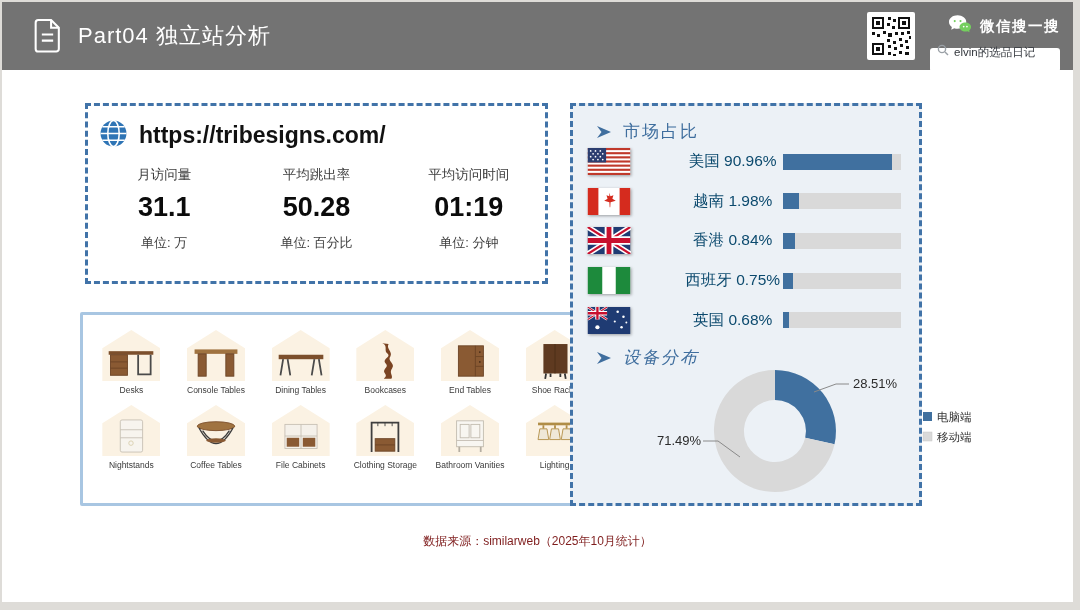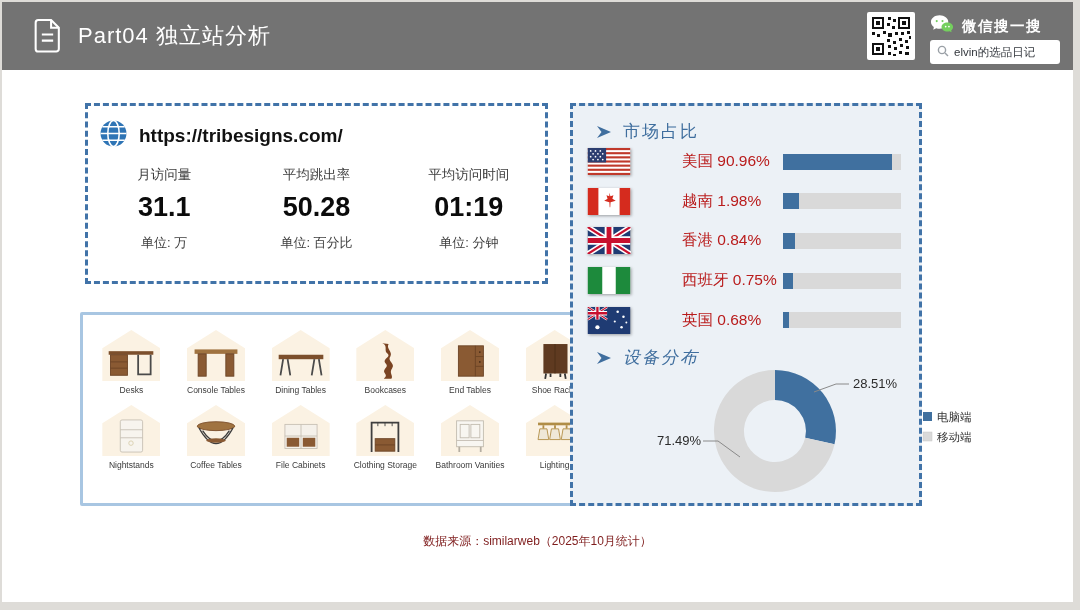--- a/index.html
+++ b/index.html
@@ -6,29 +6,29 @@
   html,body { width:1080px; height:610px; overflow:hidden; }
   body { background:#dedcd8; font-family:"Liberation Sans","DejaVu Sans",sans-serif; position:relative; }
   .page { position:absolute; left:2px; top:2px; width:1071px; height:600px; background:#fff; }
 
   
   .header { position:absolute; left:0; top:0; width:100%; height:68px; background:#737373; display:flex; align-items:center; }
   .doc-icon { position:absolute; left:30px; top:16px; }
   .page-title { position:absolute; left:76px; top:0; height:68px; display:flex; align-items:center; color:#fff; font-size:22px; letter-spacing:1px; }
   .qr-box { position:absolute; left:865px; top:10px; width:48px; height:48px; background:#fff; border-radius:2px; padding:2px; }
   .wechat-block { position:absolute; left:928px; top:12px; width:130px; }
-  .wechat-row { display:flex; align-items:center; gap:7px; justify-content:flex-start; }
+  .wechat-row { display:flex; align-items:center; gap:7px; justify-content:flex-end; }
   .wechat-label { color:#fff; font-size:14.5px; font-weight:bold; letter-spacing:1.5px; white-space:nowrap; }
-  .search-box { margin-top:2px; height:21px; background:#fff; border-radius:3px; display:flex; align-items:center; padding:12px 7px; gap:5px; }
+  .search-box { margin-top:10px; height:21px; background:#fff; border-radius:3px; display:flex; align-items:flex-end; padding:12px 7px; gap:5px; }
   .search-text { font-size:11.5px; color:#33373d; white-space:nowrap; }
 
   
   .stats-panel { position:absolute; left:83px; top:101px; width:463px; height:181px; background:#fff; border:3px dashed #4173A8; }
   .site-row { display:flex; align-items:center; gap:11px; padding:13px 0 0 11px; }
-  .site-url { font-size:19px; font-weight:bold; color:#111; }
+  .site-url { font-size:23px; font-weight:bold; color:#111; }
   .metrics-row { display:flex; margin-top:14px; }
   .metric { flex:1; text-align:center; }
   .m-label { font-size:13.5px; color:#3d3d3d; }
   .m-value { font-size:27px; font-weight:bold; color:#0b0b0b; margin-top:8px; }
   .m-unit { font-size:13px; color:#3d3d3d; margin-top:11px; }
 
   
   .cat-panel { position:absolute; left:78px; top:310px; width:526px; height:194px; background:#fff; border:3px solid #A8C6E2; border-radius:2px; }
   .cat-grid { display:grid; grid-template-columns:repeat(6,1fr); padding:15px 6px 0 6px; row-gap:10px; }
   .cat { display:flex; flex-direction:column; align-items:center; }
@@ -36,21 +36,21 @@
   .cat-label { font-size:8.5px; color:#3a3a3a; margin-top:4px; white-space:nowrap; }
 
   
   .right-panel { position:absolute; left:568px; top:101px; width:352px; height:403px; background:#ECF1F6; border:3px dashed #4173A8; }
   .sec-title { position:absolute; left:23px; display:flex; align-items:center; gap:11px; color:#3F6E9E; font-size:17px; letter-spacing:2px; }
   .sec-title-1 { top:14px; }
   .sec-title-2 { top:240px;font-style:italic; }
   .market-rows { position:absolute; left:0; top:36px; width:100%; }
   .mrow { height:39.6px; display:flex; align-items:center; padding:0 18px 0 14px; }
   .flag { width:44px; height:27px; flex:0 0 auto; filter:drop-shadow(1px 1px 1.5px rgba(0,0,0,0.35)); }
-  .mlabel { margin-left:51px; width:138px; font-size:15.5px; color:#b91c1c; white-space:nowrap; }
+  .mlabel { margin-left:51px; width:138px; font-size:15.5px; color:#0c4a6e; white-space:nowrap;text-align:center; }
   .mbar { margin-left:auto; width:160px; height:16px; background:#D9D9D9; }
   .mfill { height:100%; background:#40709F; }
   .donut-svg { position:absolute; left:0; top:254px; }
   .donut-label { font-size:13px; fill:#2b2b2b; }
   .legend-label { font-size:11.5px; fill:#333; }
 
   
   .caption { position:absolute; left:0; top:531px; width:100%; text-align:center; font-size:12px; color:#7f1d1d; }
 </style>
 </head>

